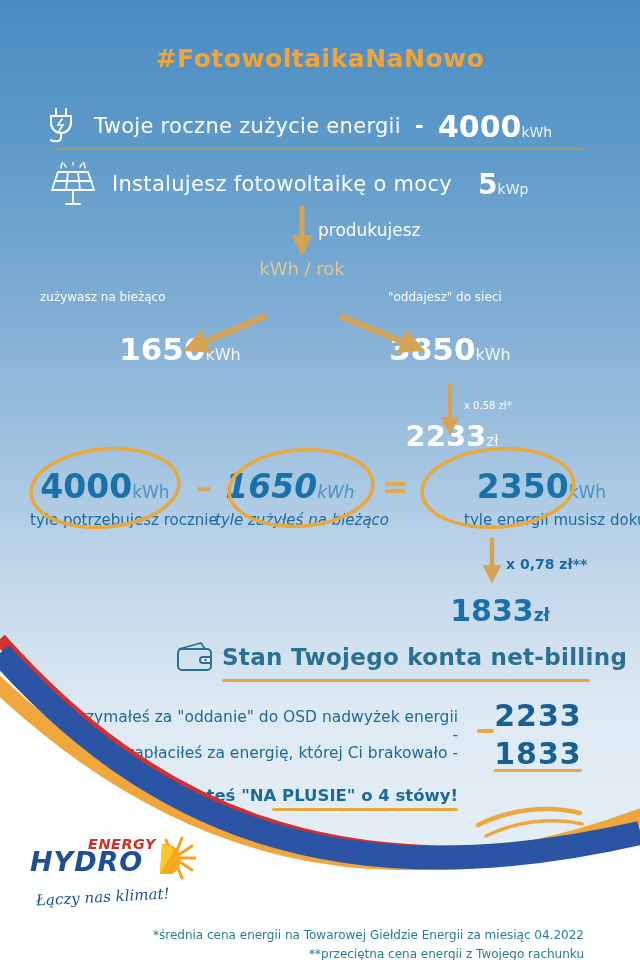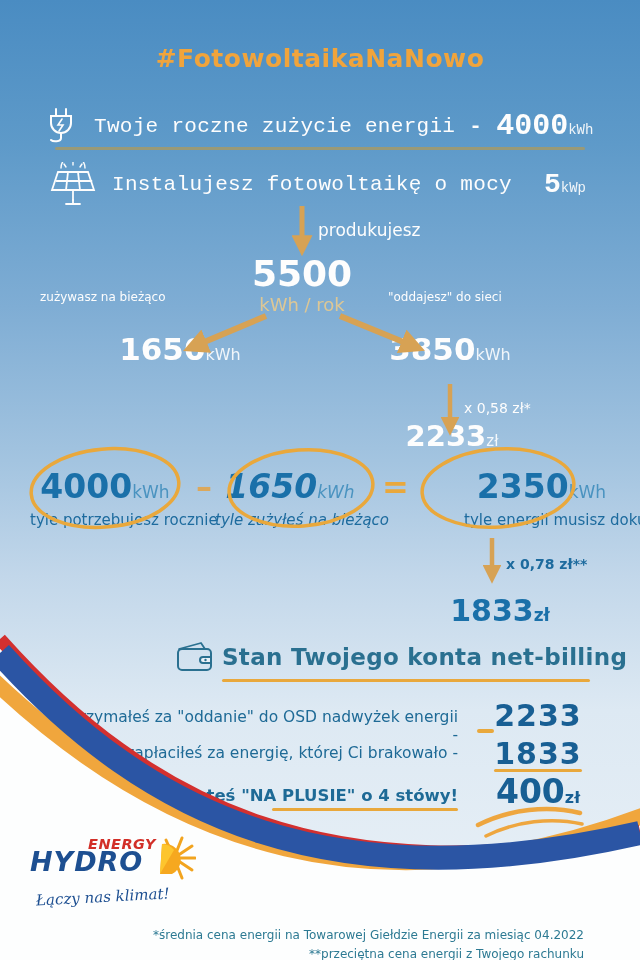--- a/index.html
+++ b/index.html
@@ -3,33 +3,33 @@
 <meta charset="utf-8">
 <style>
   html,body{margin:0;padding:0;background:#dfe7ee;}
   .canvas{
     position:relative;width:640px;height:960px;overflow:hidden;
     font-family:"DejaVu Sans","Liberation Sans",sans-serif;
     background:linear-gradient(180deg,#4a8cc2 0%,#5e9ac9 15%,#7fadd4 32%,#a3c4e0 48%,#c2d7ea 60%,#dde9f3 74%,#eaf1f7 100%);
   }
   .abs{position:absolute;}
   .hashtag{width:640px;text-align:center;font-size:25px;font-weight:bold;color:#f0a43c;letter-spacing:.5px;}
-  .row{display:flex;align-items:center;gap:14px;color:#fdfdfd;font-family:Liberation Mono, monospace;}
+  .row{display:flex;align-items:center;gap:14px;color:#fdfdfd;}
   .row .lbl{font-size:21px;letter-spacing:.3px;}
   .bigval{font-size:30px;font-weight:bold;}
   .unit-sm{font-size:14px;font-weight:normal;opacity:.92;}
   .khaki-line{height:3px;background:rgba(163,154,106,.85);border-radius:2px;}
   .centered{text-align:center;}
   .prod-lbl{font-size:17px;color:#fdfdfd;}
   .v5500{font-size:36px;font-weight:bold;color:#fdfdfd;line-height:1;}
   .u5500{font-size:18px;color:#ddc795;margin-top:2px;}
   .branch-lbl{font-size:12px;color:#fdfdfd;}
   .flowval{font-size:31px;font-weight:bold;color:#fdfdfd;line-height:1;}
   .flowunit{font-size:16px;font-weight:normal;color:rgba(255,255,255,.88);}
-  .pricelbl-w{font-size:14px;color:#fdfdfd;}
+  .pricelbl-w{font-size:10px;color:#fdfdfd;}
   .pricelbl-b{font-size:14px;color:#1d6b9e;font-weight:bold;}
   .eq-term{text-align:center;}
   .eq-val{font-size:33px;font-weight:bold;color:#1a70a9;line-height:1;}
   .eq-unit{font-size:17px;font-weight:normal;color:#4a93c0;}
   .eq-cap{font-size:15px;color:#1d6b9e;white-space:nowrap;margin-top:8px;}
   .eq-op{font-size:32px;font-weight:bold;color:#dba85c;}
   .eq-eq{color:#e9a83c;}
   .blue-big{font-size:30px;font-weight:bold;color:#1a70a9;line-height:1;}
   .nb-title{font-size:23px;color:#2a7090;letter-spacing:.3px;font-weight:bold;}
   .orange-line{background:#e9a83c;border-radius:2px;}
@@ -77,27 +77,26 @@
         <path d="M10,10 h30 l6,18 h-42 z"></path>
         <line x1="20" y1="10" x2="18" y2="28"></line>
           <line x1="30" y1="10" x2="32" y2="28"></line>
         <line x1="8.5" y1="19" x2="43.5" y2="19"></line>
         <line x1="25" y1="28" x2="25" y2="38"></line>
           <line x1="18" y1="42" x2="32" y2="42"></line>
           <line x1="25" y1="38" x2="25" y2="42"></line>
       </svg>
     </span>
     <span class="lbl">Instalujesz fotowoltaikę o mocy</span>
-    <span class="bigval" style="font-size:28px;margin-left:18px;"><span>5</span><span class="unit-sm">kWp</span></span>
+    <span class="bigval" style="font-size:28px;margin-left:12px;"><span>5</span><span class="unit-sm">kWp</span></span>
   </div>
 
   <div class="abs prod-lbl" style="left:318px;top:220px;">produkujesz</div>
 
   <div class="abs centered" style="left:222px;top:256px;width:160px;">
-    <div class="v5500">5500</div>
     <div class="u5500">kWh / rok</div>
   </div>
 
   <div class="abs branch-lbl" style="left:40px;top:290px;">zużywasz na bieżąco</div>
   <div class="abs branch-lbl" style="left:388px;top:290px;">"oddajesz" do sieci</div>
 
   <div class="abs centered" style="left:95px;top:334px;width:170px;">
     <span class="flowval">1650</span><span class="flowunit">kWh</span>
   </div>
   <div class="abs centered" style="left:365px;top:334px;width:170px;">
@@ -145,23 +144,20 @@
 
   <div class="abs orange-line" style="left:477px;top:729px;width:17px;height:4px;"></div>
 
   <div class="abs nb-label" style="left:58px;top:744px;">zapłaciłeś za energię, której Ci brakowało -</div>
   <div class="abs nb-val" style="left:492px;top:736px;">1833</div>
 
   <div class="abs orange-line" style="left:494px;top:769px;width:88px;height:3px;"></div>
 
   <div class="abs nb-label2" style="left:58px;top:786px;">jesteś "NA PLUSIE" o 4 stówy!</div>
   <div class="abs orange-line" style="left:272px;top:808px;width:186px;height:2.5px;"></div>
-  <div class="abs centered" style="left:488px;top:772px;width:100px;">
-    <span class="nb-400">400</span><span class="nb-zl">zł</span>
-  </div>
 
   <svg class="abs" style="left:0;top:615px;" width="640" height="345" viewBox="0 0 640 345">
     <path d="M0,30 C150,200 330,290 640,210 L640,345 L0,345 Z" fill="#fdfefe"></path>
     <path d="M-10,62 C170,235 380,300 645,200" fill="none" stroke="#f0a63d" stroke-width="16"></path>
     <path d="M0,24 C150,192 330,280 640,216" fill="none" stroke="#d3302f" stroke-width="13"></path>
     <path d="M0,38 C150,205 335,288 640,218" fill="none" stroke="#2b55a4" stroke-width="24"></path>
     <path d="M478,210 C510,194 548,190 580,198" fill="none" stroke="#eea63f" stroke-width="4.5" stroke-linecap="round"></path>
     <path d="M486,221 C516,206 552,202 582,209" fill="none" stroke="#eea63f" stroke-width="3.5" stroke-linecap="round"></path>
   </svg>
 

